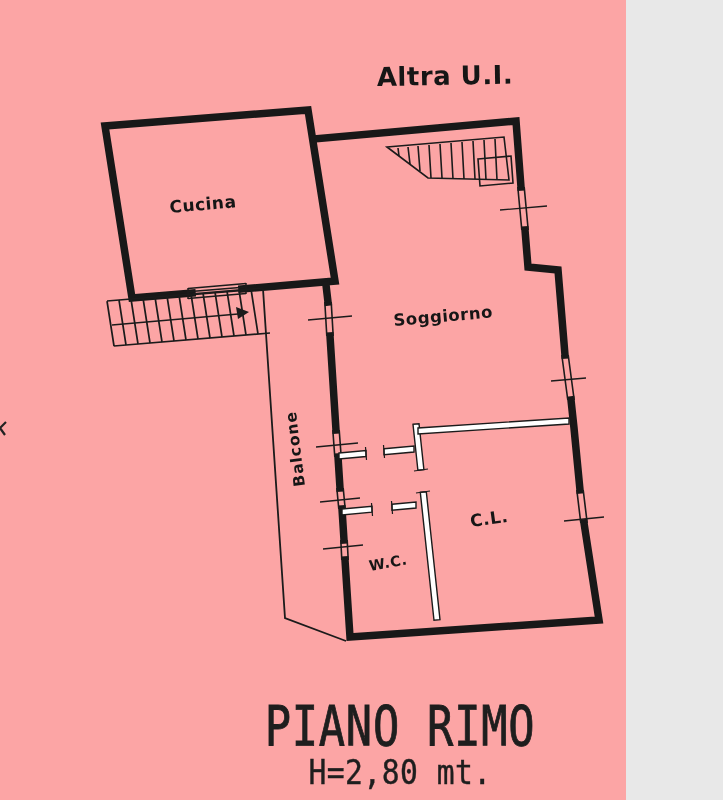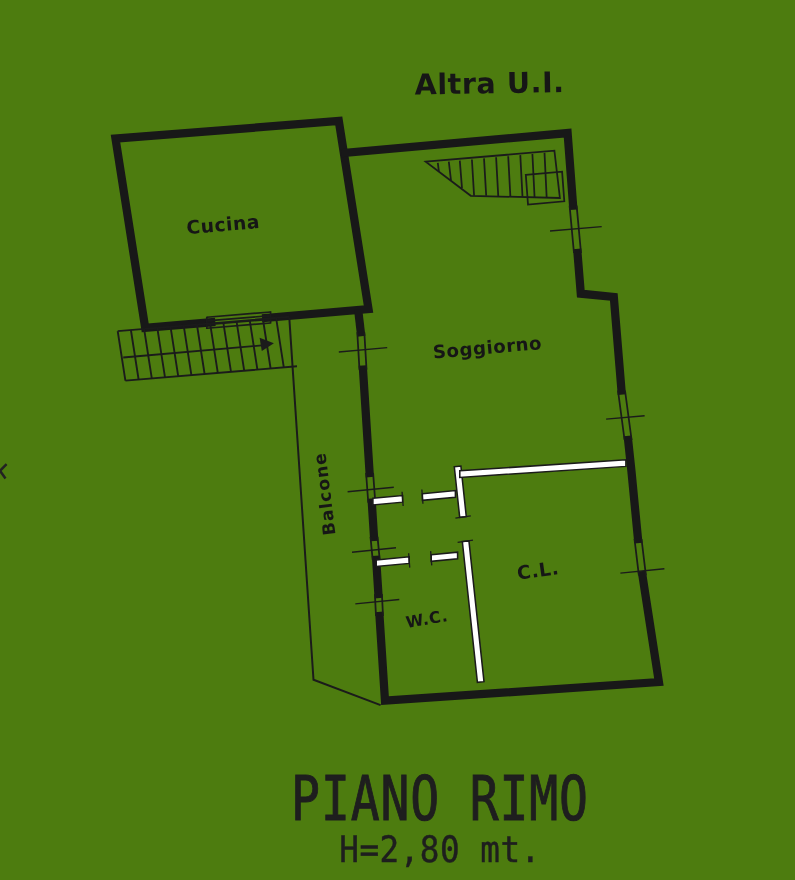--- a/index.html
+++ b/index.html
@@ -1,19 +1,19 @@
 <!DOCTYPE html>
 <html><head>
 <meta charset="utf-8">
 <style>
   html,body{margin:0;padding:0;background:#e8e8e8;}
   .page{
     position:relative;
-    width:723px;height:800px;
-    background:#4d7c0f;
+    width:626px;height:800px;
+    background:#fca5a5;
     overflow:hidden;
     font-family:"DejaVu Sans", "Liberation Sans", sans-serif;
   }
   svg{position:absolute;left:0;top:0;}
   .room-label{
     font-family:"DejaVu Sans", sans-serif;
     font-weight:bold;
     fill:#161616;
   }
   .cad-text{

